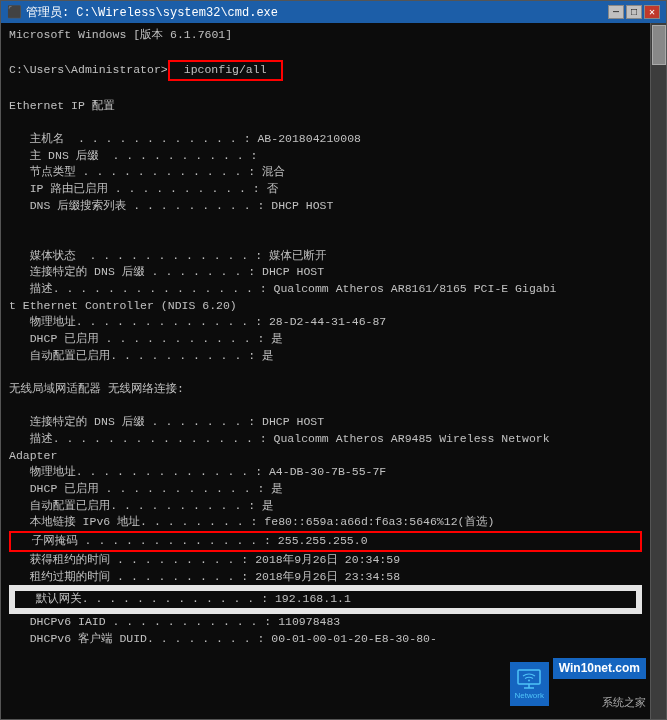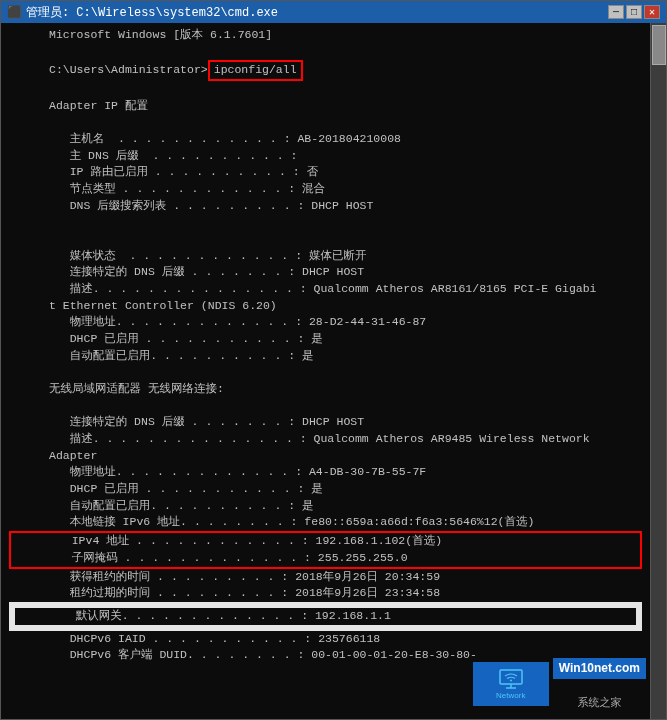--- a/index.html
+++ b/index.html
@@ -56,26 +56,25 @@
       font-size: 11.5px;
       line-height: 1.45;
       padding: 4px 8px;
       flex: 1;
       overflow: hidden;
       position: relative;
     }
     .line {
       white-space: pre;
       display: block;
-      margin-left: 40px;
     }
     .highlight-red {
       border: 2px solid red;
       display: inline-block;
-      padding: 0 4px;
+      padding: 0 14px;
     }
     .scrollbar {
       position: absolute;
       right: 0;
       top: 0;
       width: 16px;
       height: 100%;
       background: #3c3c3c;
       border-left: 1px solid #555;
     }
@@ -111,26 +110,26 @@
       <div class="tb-btn">□</div>
       <div class="tb-btn close">✕</div>
     </div>
   </div>
 
   <div class="terminal-body">
     <span class="line">Microsoft Windows [版本 6.1.7601]</span>
     <span class="line">&nbsp;</span>
     <span class="line">C:\Users\Administrator&gt;<span class="highlight-red">ipconfig/all</span></span>
     <span class="line">&nbsp;</span>
-    <span class="line">Adapter IP 配置</span>
+    <span class="line">Ethernet IP 配置</span>
     <span class="line">&nbsp;</span>
     <span class="line">   主机名  . . . . . . . . . . . . : AB-201804210008</span>
     <span class="line">   主 DNS 后缀  . . . . . . . . . . :</span>
+    <span class="line">   节点类型 . . . . . . . . . . . . : 混合</span>
     <span class="line">   IP 路由已启用 . . . . . . . . . . : 否</span>
-    <span class="line">   节点类型 . . . . . . . . . . . . : 混合</span>
     <span class="line">   DNS 后缀搜索列表 . . . . . . . . . : DHCP HOST</span>
     <span class="line">&nbsp;</span>
     <span class="line">&nbsp;</span>
     <span class="line">   媒体状态  . . . . . . . . . . . . : 媒体已断开</span>
     <span class="line">   连接特定的 DNS 后缀 . . . . . . . : DHCP HOST</span>
     <span class="line">   描述. . . . . . . . . . . . . . . : Qualcomm Atheros AR8161/8165 PCI-E Gigabi</span>
     <span class="line">t Ethernet Controller (NDIS 6.20)</span>
     <span class="line">   物理地址. . . . . . . . . . . . . : 28-D2-44-31-46-87</span>
     <span class="line">   DHCP 已启用 . . . . . . . . . . . : 是</span>
     <span class="line">   自动配置已启用. . . . . . . . . . : 是</span>
@@ -140,59 +139,58 @@
     <span class="line">   连接特定的 DNS 后缀 . . . . . . . : DHCP HOST</span>
     <span class="line">   描述. . . . . . . . . . . . . . . : Qualcomm Atheros AR9485 Wireless Network</span>
     <span class="line">Adapter</span>
     <span class="line">   物理地址. . . . . . . . . . . . . : A4-DB-30-7B-55-7F</span>
     <span class="line">   DHCP 已启用 . . . . . . . . . . . : 是</span>
     <span class="line">   自动配置已启用. . . . . . . . . . : 是</span>
     <span class="line">   本地链接 IPv6 地址. . . . . . . . : fe80::659a:a66d:f6a3:5646%12(首选)</span>
 
     
     <div style="border: 2px solid red; display: inline-block; width: calc(100% - 16px);">
-      <span class="line">   IPv4 地址 . . . . . . . . . . . . : 192.168.1.102(首选)</span>
       <span class="line">   子网掩码 . . . . . . . . . . . . . : 255.255.255.0</span>
     </div>
 
     <span class="line">   获得租约的时间 . . . . . . . . . : 2018年9月26日 20:34:59</span>
     <span class="line">   租约过期的时间 . . . . . . . . . : 2018年9月26日 23:34:58</span>
 
     
     <div style="border: 6px solid #e5e5e5; display: inline-block; width: calc(100% - 16px);">
       <span class="line">   默认网关. . . . . . . . . . . . . : 192.168.1.1</span>
     </div>
 
-    <span class="line">   DHCPv6 IAID . . . . . . . . . . . : 235766118</span>
+    <span class="line">   DHCPv6 IAID . . . . . . . . . . . : 110978483</span>
     <span class="line">   DHCPv6 客户端 DUID. . . . . . . . : 00-01-00-01-20-E8-30-80-</span>
     
     
 
     
     <div class="scrollbar">
       <div class="scrollbar-thumb"></div>
     </div>
 
     
     <div class="watermark">
       <div style="display:flex; align-items:center; gap:4px;">
-        <div style="background:#1565c0; width:76px; height:44px; display:flex; flex-direction:column; align-items:center; justify-content:center;">
+        <div style="background:#1565c0; width:39px; height:44px; display:flex; flex-direction:column; align-items:center; justify-content:center;">
           <svg width="30" height="24" viewBox="0 0 30 24">
 
             <rect x="4" y="2" width="22" height="14" rx="1" fill="none" stroke="#4fc3f7" stroke-width="1.5"></rect>
             <line x1="15" y1="16" x2="15" y2="20" stroke="#4fc3f7" stroke-width="1.5"></line>
             <line x1="10" y1="20" x2="20" y2="20" stroke="#4fc3f7" stroke-width="1.5"></line>
 
             <path d="M9 8 Q15 4 21 8" fill="none" stroke="#4fc3f7" stroke-width="1.2"></path>
             <path d="M11 10.5 Q15 8 19 10.5" fill="none" stroke="#4fc3f7" stroke-width="1.2"></path>
             <circle cx="15" cy="12.5" r="1" fill="#4fc3f7"></circle>
           </svg>
           <span style="color:#4fc3f7; font-size:8px; font-family:Arial; margin-top:-2px;">Network</span>
         </div>
-        <div style="display:flex; flex-direction:column; align-items:center;">
+        <div style="display:flex; flex-direction:column; align-items:flex-end;">
           <div style="background:#1565c0; color:white; font-size:12px; padding:2px 6px; font-family:Arial; font-weight:bold;">Win10net.com</div>
           <div style="color:#aaa; font-size:11px; font-family:Arial; padding-top:16px;">系统之家</div>
         </div>
       </div>
     </div>
 
   </div>
 </div>
 
 </body></html>

